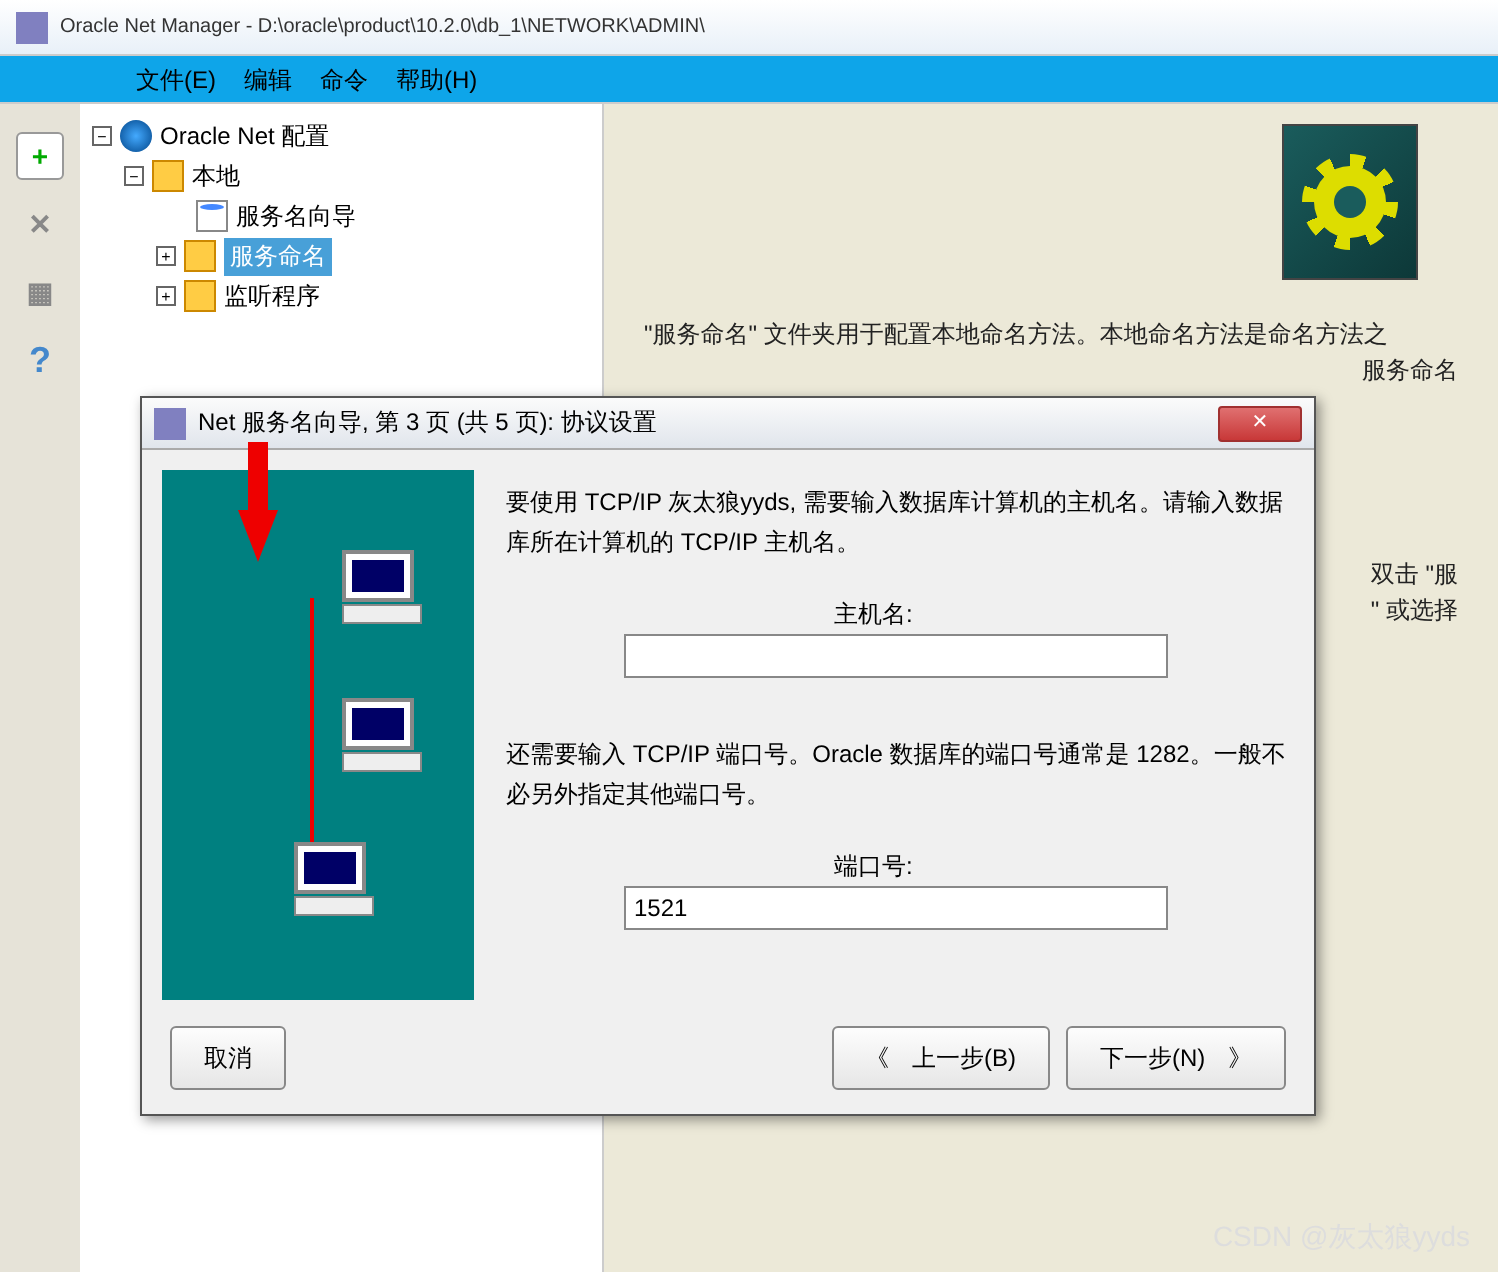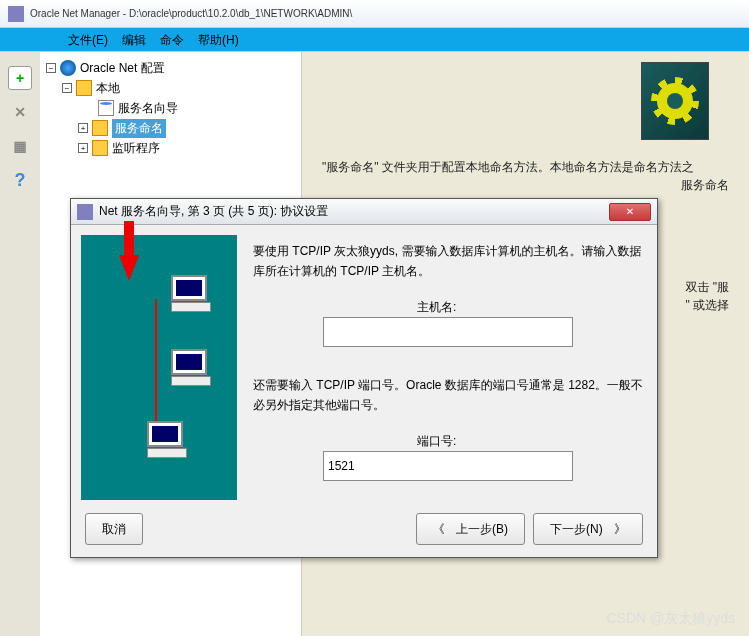--- a/index.html
+++ b/index.html
@@ -55,21 +55,21 @@
     .c1 { top: 40px; left: 90px; }
     .c2 { top: 114px; left: 90px; }
     .c3 { top: 186px; left: 66px; }
     .arrow-red { position: absolute; top: 20px; left: 38px; width: 0; height: 0; border-left: 10px solid transparent; border-right: 10px solid transparent; border-top: 26px solid #e00; }
     .arrow-red::before { content: ''; position: absolute; top: -60px; left: -5px; width: 10px; height: 36px; background: #e00; }
     .line-v { position: absolute; top: 64px; left: 74px; width: 2px; height: 146px; background: #e00; }
     
     .wiz-form { flex: 1; padding: 6px 4px; line-height: 20px; }
     .form-row { display: flex; align-items: center; margin: 10px 0; flex-direction: column; }
     .form-label { width: 62px; }
-    .form-input { width: 250px; height: 22px; border: 1px solid #888; padding: 14px 4px; background: #fff; }
+    .form-input { width: 272px; height: 22px; border: 1px solid #888; padding: 2px 4px; background: #fff; }
     .form-para { margin-bottom: 16px; }
     
     .wiz-buttons { height: 38px; display: flex; align-items: center; padding: 0 14px; gap: 8px; }
     .wiz-btn { height: 32px; padding: 0 16px; background: linear-gradient(#fdfdfd, #e6e6e6); border: 1px solid #888; border-radius: 3px; cursor: pointer; display: flex; align-items: center; gap: 4px; }
     .btn-spacer { flex: 1; }
     
     .watermark { position: absolute; bottom: 8px; right: 14px; color: #ddd; font-size: 14px; }
   </style>
 </head>
 <body>

